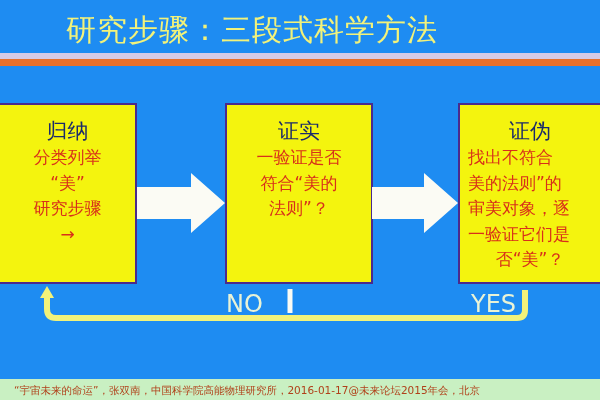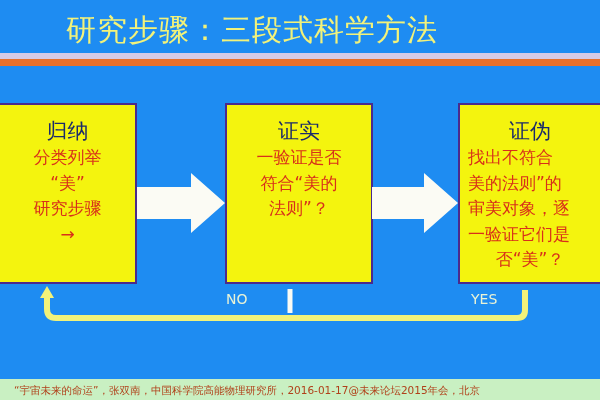--- a/index.html
+++ b/index.html
@@ -51,21 +51,21 @@
   #box1 { left: -2px; width: 139px; }
   #box2 { left: 225px; width: 148px; }
   #box3 { left: 458px; width: 160px; }
   #box3 .box-line { text-align: left; padding-left: 8px; }
   #box3 .box-line.center { text-align: center; padding-left: 0; padding-right: 16px; }
   .arrow { position: absolute; }
   .loop { position: absolute; left: 0; top: 280px; }
   .label-no, .label-yes {
     position: absolute;
     color: #e9f3d6;
-    font-size: 14px;
+    font-size: 24px;
     line-height: 1;
   }
   .label-no { left: 226px; top: 292px; }
   .label-yes { left: 471px; top: 292px; }
   .footer {
     position: absolute; left: 0; top: 379px; width: 600px; height: 24px;
     background: #c9f0c2;
     display: flex; align-items: center;
   }
   .footer-text {

